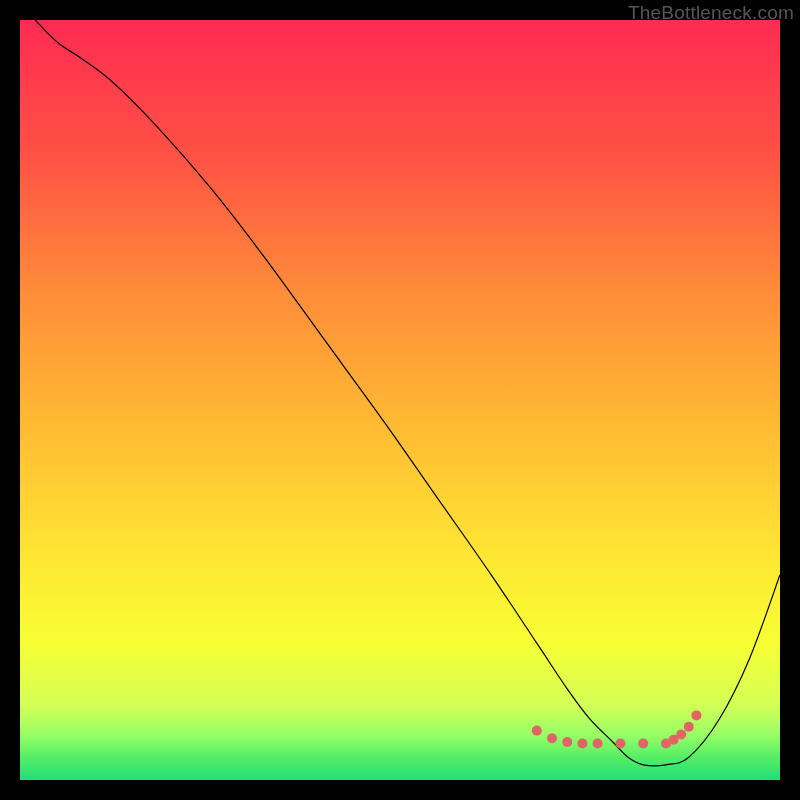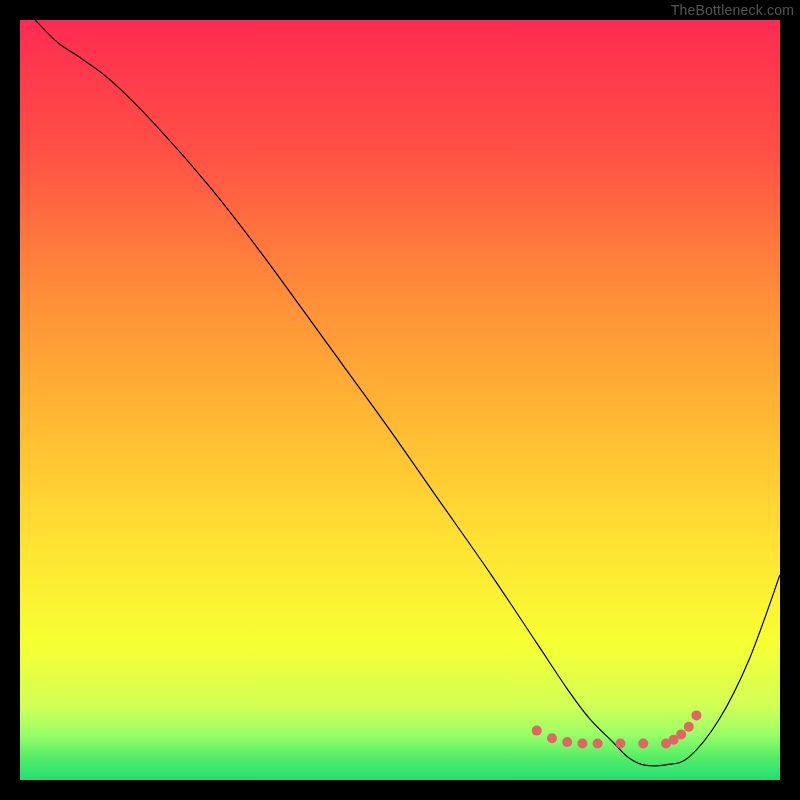--- a/index.html
+++ b/index.html
@@ -21,21 +21,21 @@
     top: 20px;
     width: 760px;
     height: 760px;
   }
   .watermark {
     position: absolute;
     top: 2px;
     right: 6px;
     color: #555555;
     font-family: Arial, Helvetica, sans-serif;
-    font-size: 14px;
+    font-size: 19px;
     font-weight: 500;
     z-index: 10;
     letter-spacing: 0.2px;
   }
 </style>
 </head>
 <body>
 
 <div class="chart-container">
   <div class="watermark">TheBottleneck.com</div>

